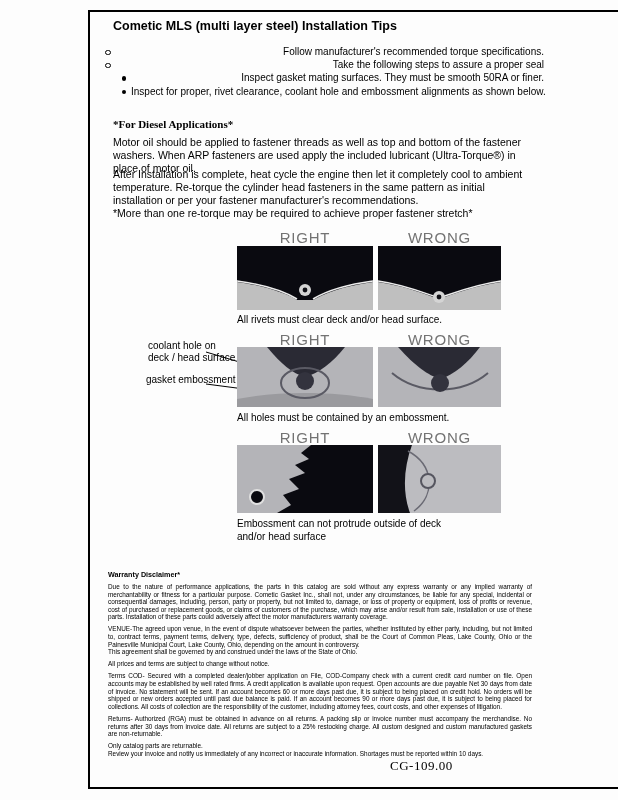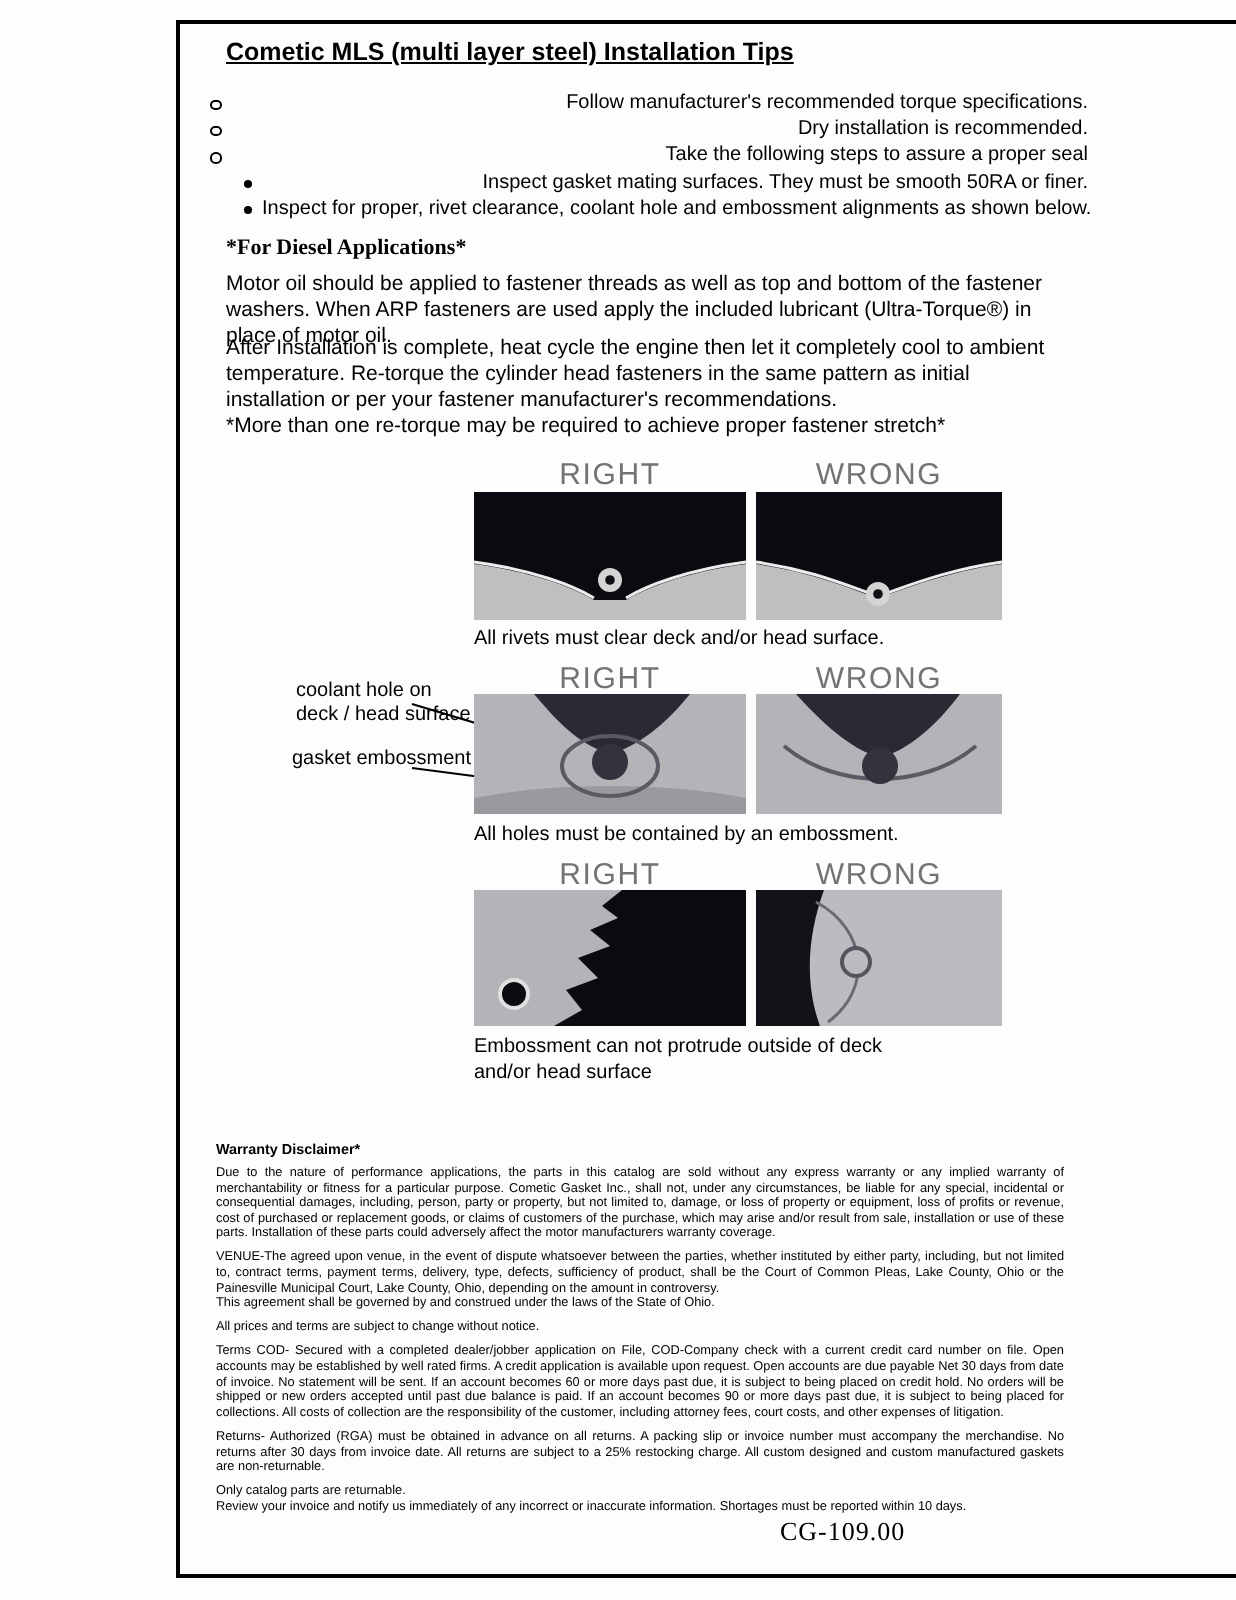--- a/index.html
+++ b/index.html
@@ -21,21 +21,20 @@
     border-top: 2px solid #000;
     border-left: 2px solid #000;
     border-bottom: 2px solid #000;
   }
 
   .title {
     left: 113px; top: 19px;
     margin: 0;
     font-size: 12.5px;
     font-weight: bold;
-    text-decoration: underline;
   }
 
   .bullets {
     left: 104px; top: 45px;
     width: 440px;
     margin: 0; padding: 0;
     list-style: none;
     font-size: 10px;
     line-height: 13.2px;
     white-space: nowrap;
@@ -121,21 +120,20 @@
 <body>
 
 <div class="page">
 
   <div class="frame"></div>
 
   <h1 class="title abs">Cometic MLS (multi layer steel) Installation Tips</h1>
 
   <ul class="bullets abs">
     <li class="l1">Follow manufacturer's recommended torque specifications.</li>
-    <li class="l1">Dry installation is recommended.</li>
     <li class="l1">Take the following steps to assure a proper seal</li>
     <li class="l2">Inspect gasket mating surfaces.  They must be smooth 50RA or finer.</li>
     <li class="l2">Inspect for proper, rivet clearance, coolant hole and embossment alignments as shown below.</li>
   </ul>
 
   <h2 class="diesel-heading abs">*For Diesel Applications*</h2>
   <p class="body-text abs para1">Motor oil should be applied to fastener threads as well as top and bottom of the fastener washers. When ARP fasteners are used apply the included lubricant (Ultra-Torque®) in place of motor oil.</p>
   <p class="body-text abs para2">After Installation is complete, heat cycle the engine then let it completely cool to ambient temperature. Re-torque the cylinder head fasteners in the same pattern as initial installation or per your fastener manufacturer's recommendations.</p>
   <p class="body-text abs note">*More than one re-torque may be required to achieve proper fastener stretch*</p>
 

